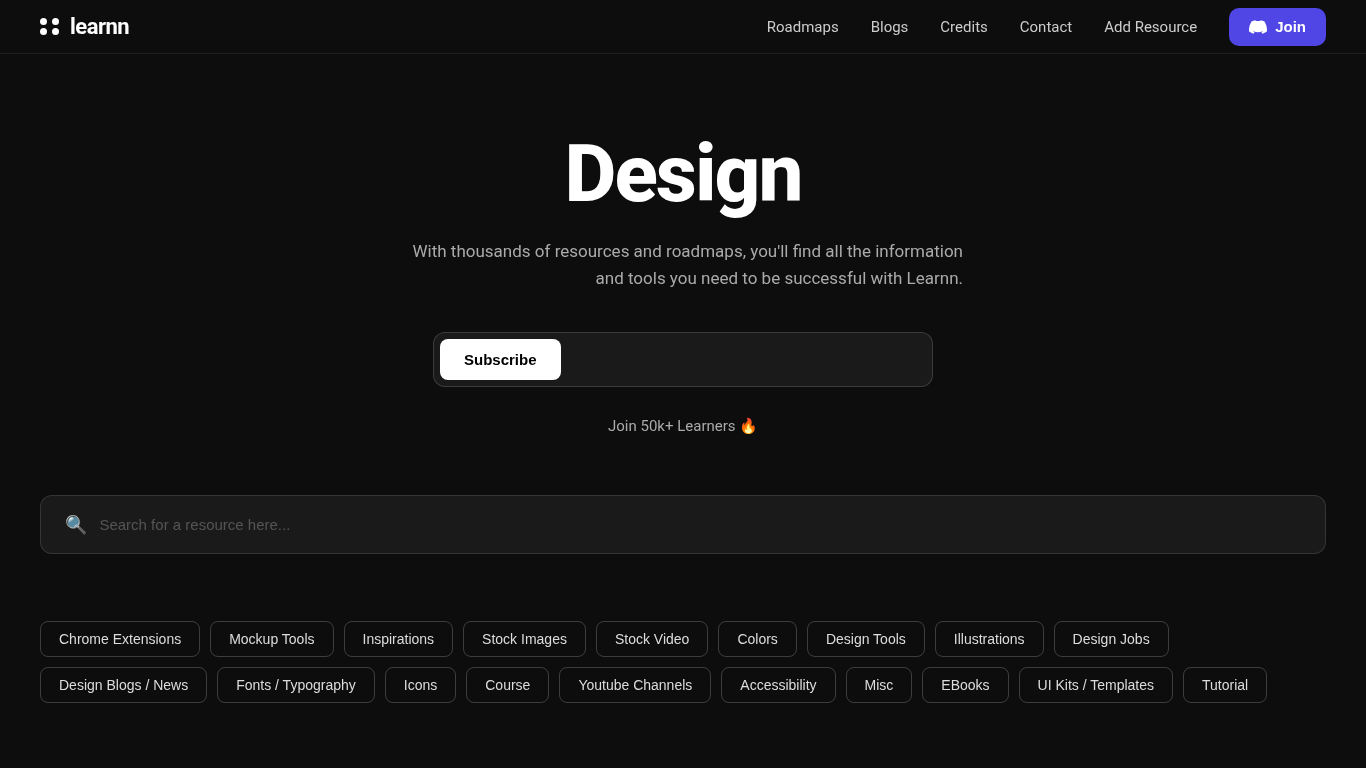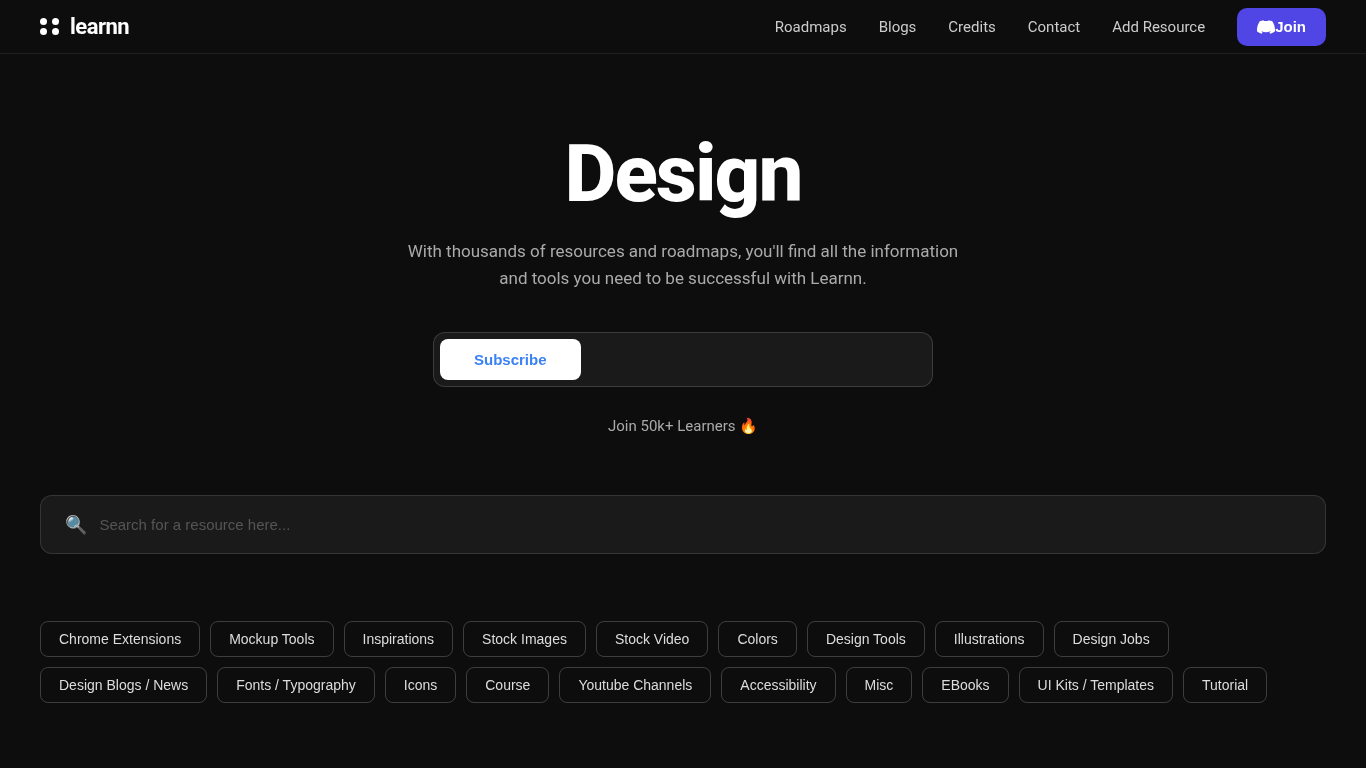--- a/index.html
+++ b/index.html
@@ -63,21 +63,21 @@
     .nav-link {
       color: #ccc;
       text-decoration: none;
       font-size: 15px;
       cursor: pointer;
     }
 
     .join-btn {
       display: flex;
       align-items: center;
-      gap: 0;
+      gap: 8px;
       background: #4f46e5;
       color: #fff;
       border: none;
       border-radius: 10px;
       padding: 10px 20px;
       font-size: 15px;
       font-weight: 600;
       cursor: pointer;
     }
 
@@ -103,20 +103,21 @@
       margin-bottom: 24px;
       line-height: 1;
     }
 
     .hero-subtitle {
       font-size: 17px;
       color: #aaa;
       max-width: 560px;
       line-height: 1.6;
       margin-bottom: 40px;
+      text-align: right;
     }
 
     .subscribe-form {
       display: flex;
       width: 500px;
       border: 1px solid rgba(255,255,255,0.15);
       border-radius: 12px;
       overflow: hidden;
       background: #1a1a1a;
       margin-bottom: 24px;
@@ -131,23 +132,23 @@
       font-size: 15px;
       padding: 16px 20px;
     }
 
     .email-input::placeholder {
       color: #666;
     }
 
     .subscribe-btn {
       background: #fff;
-      color: #3b82f6;
-      border: none;
-      padding: 12px 34px;
+      color: #000000;
+      border: none;
+      padding: 12px 24px;
       margin: 6px;
       border-radius: 8px;
       font-size: 15px;
       font-weight: 600;
       cursor: pointer;
     }
 
     .learners-text {
       font-size: 15px;
       color: #aaa;

